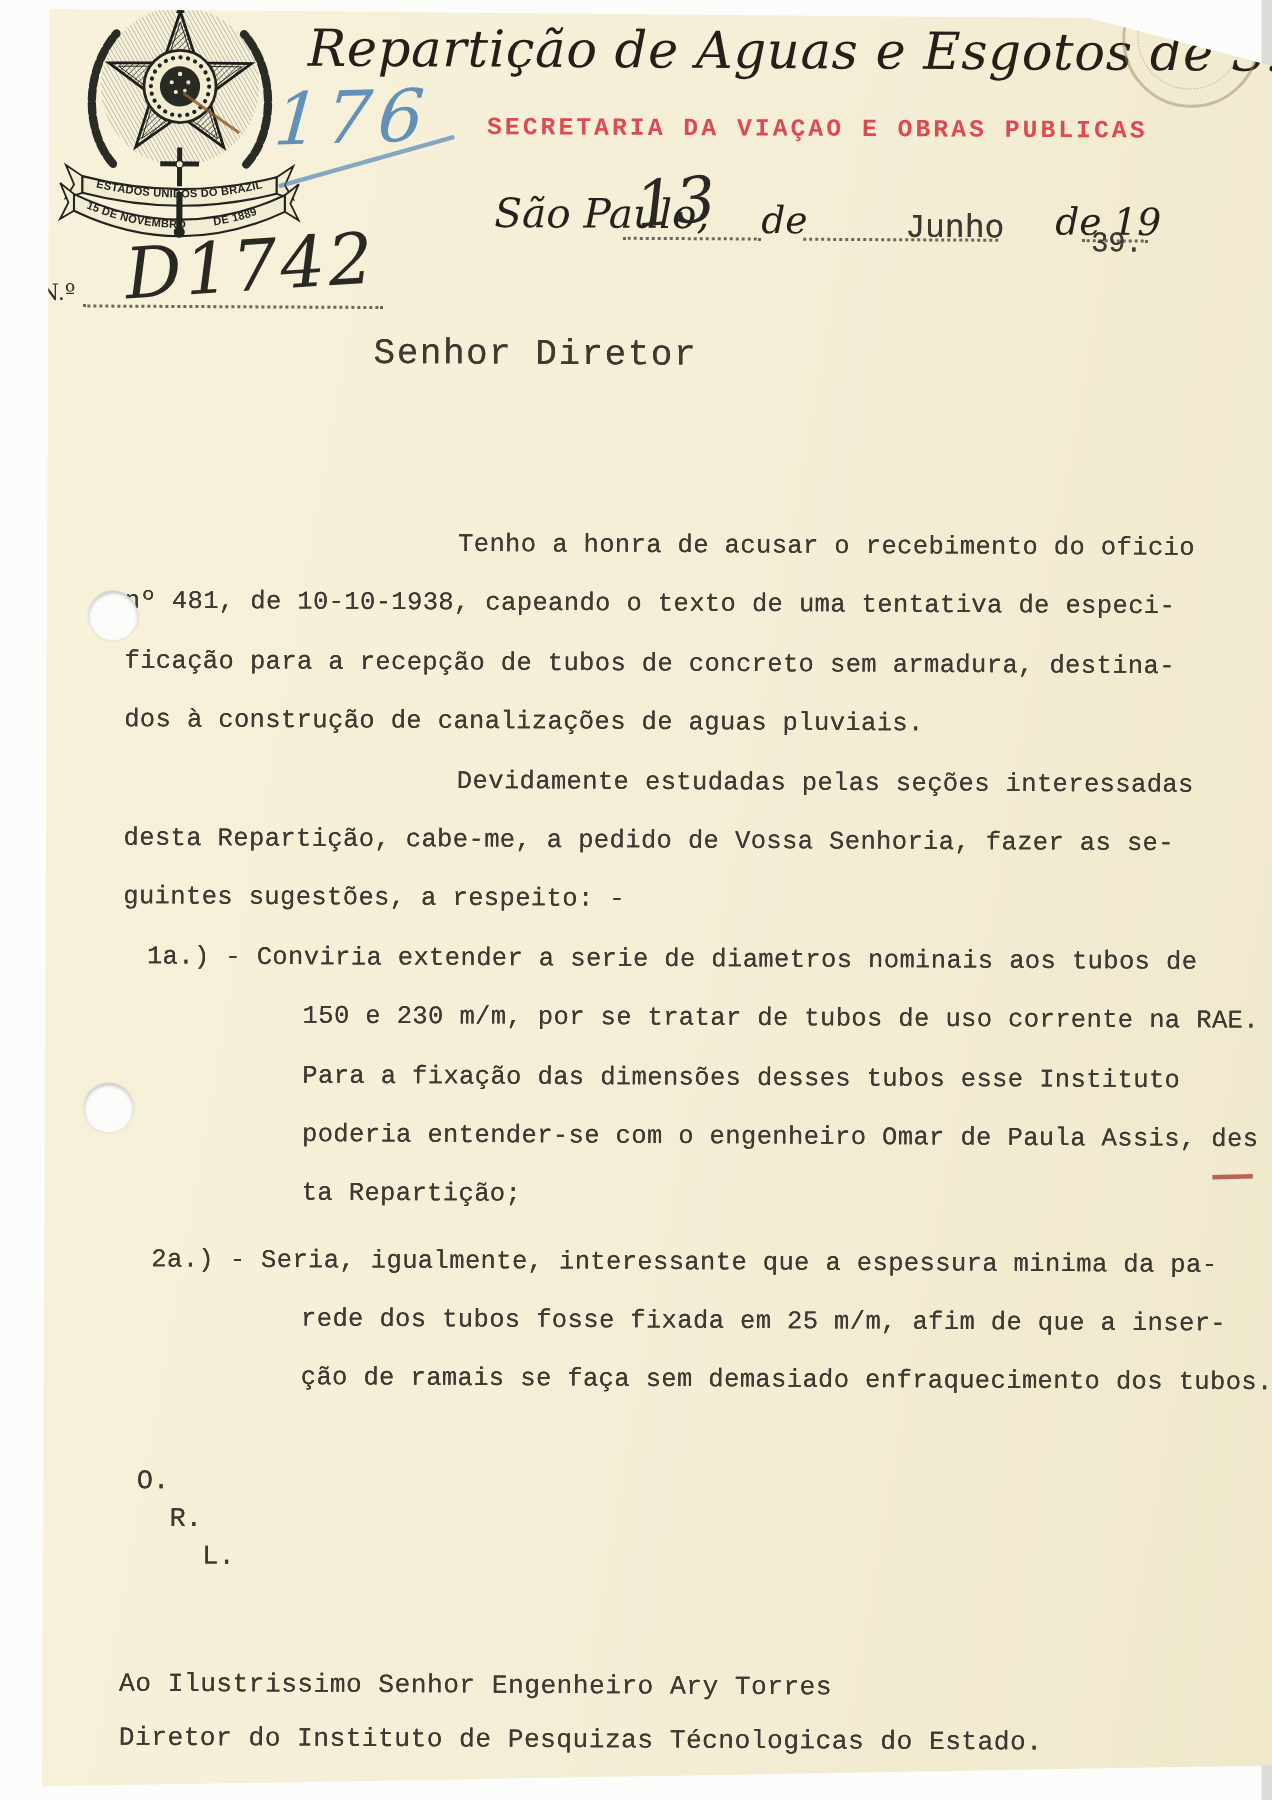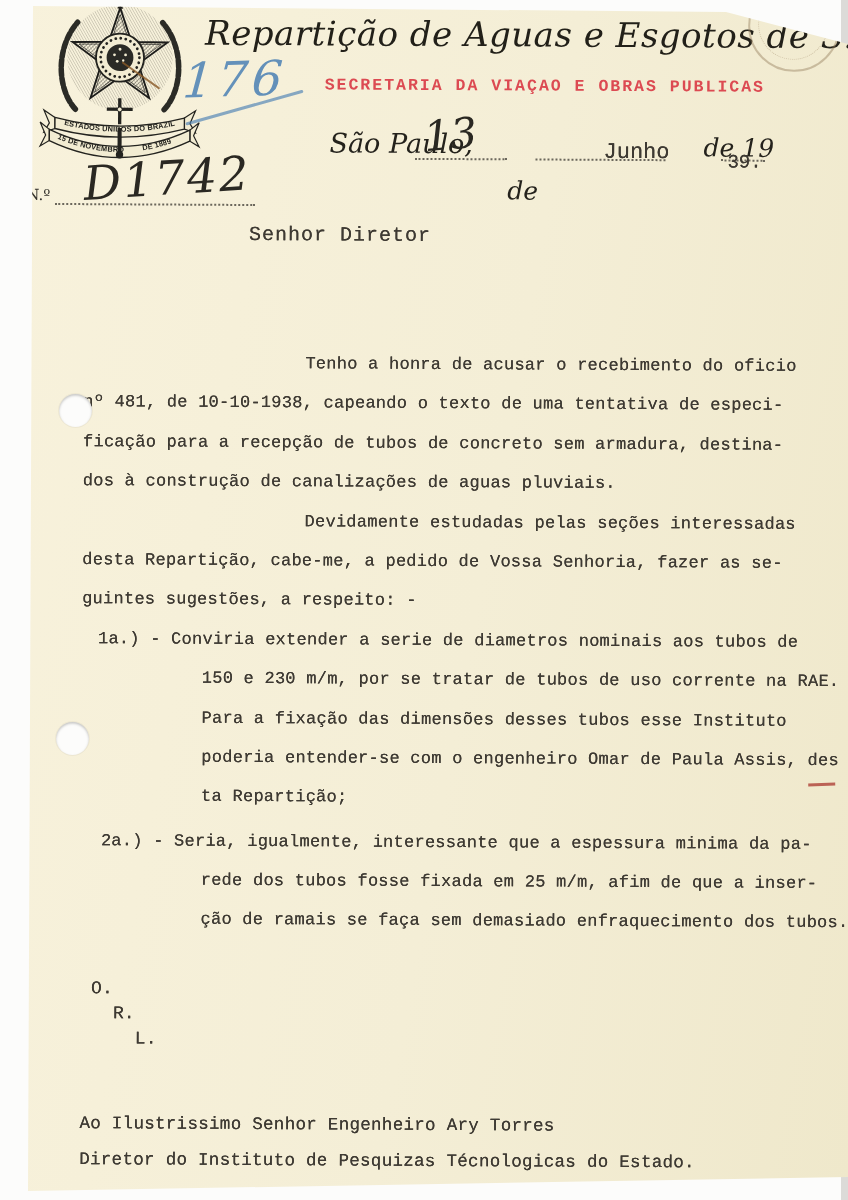--- a/index.html
+++ b/index.html
@@ -43,38 +43,38 @@
   }
   .stamp .inner{position:absolute;left:8px;top:8px;width:68px;height:68px;border-radius:50%;border:1px dotted rgba(151,128,96,.4);}
   .scratch{
     position:absolute;left:118px;top:74px;width:46px;height:2px;background:#8a5a28;
     opacity:.8;transform:rotate(35deg);border-radius:2px;
   }
 
   
   .script{font-family:"DejaVu Serif", serif;font-style:italic;color:#24221c;}
   .dl-city{position:absolute;left:330px;top:126px;font-size:27px;}
-  .dl-de1{position:absolute;left:508px;top:130px;font-size:25px;margin-top:44px;}
+  .dl-de1{position:absolute;left:508px;top:130px;font-size:25px;}
   .dl-de2{position:absolute;left:704px;top:130px;font-size:25px;text-align:center;}
   .typed{font-family:"Liberation Mono", monospace;color:#3e3a33;text-shadow:0 0 .4px #3e3a33;}
   .dl-month{position:absolute;left:604px;top:137px;font-size:22px;}
   .dl-year{position:absolute;left:728px;top:136px;font-size:19px;margin-top:12px;}
   .hand{font-family:"DejaVu Serif", serif;font-style:italic;color:#2a2822;}
   .dl-day{position:absolute;left:424px;top:108px;font-size:42px;transform:rotate(-5deg);}
   .dotted{position:absolute;height:0;border-bottom:2px dotted #6b675c;}
   .dot1{left:416px;top:156px;width:92px;}
   .dot2{left:536px;top:156px;width:130px;}
   .dot3{left:722px;top:156px;width:44px;}
   .dotN{left:56px;top:203px;width:200px;}
 
   
   .num-label{position:absolute;left:27px;top:186px;font-family:"DejaVu Serif", serif;font-size:15px;color:#33312b;text-align:center;}
   .num-value{position:absolute;left:84px;top:150px;font-size:47px;transform:rotate(-4deg);letter-spacing:2px;}
 
-  .salutation{position:absolute;left:250px;top:222px;font-size:20px;letter-spacing:1px;}
+  .salutation{position:absolute;left:250px;top:222px;font-size:24px;letter-spacing:1px;}
 
   
   .body-block{position:absolute;left:85px;top:353px;width:780px;font-size:17px;letter-spacing:.25px;}
   .body-block .ln{height:39.4px;white-space:nowrap;}
   .l-para{padding-left:222px;}
   .l-item1{padding-left:16px;}
   .l-item2{padding-left:20px;margin-top:5px;}
   .l-cont{padding-left:120px;}
   .hyphen-mark{position:absolute;left:812px;top:779px;width:27px;height:2.5px;background:#b14a3f;opacity:.85;transform:rotate(-2deg);}
 

